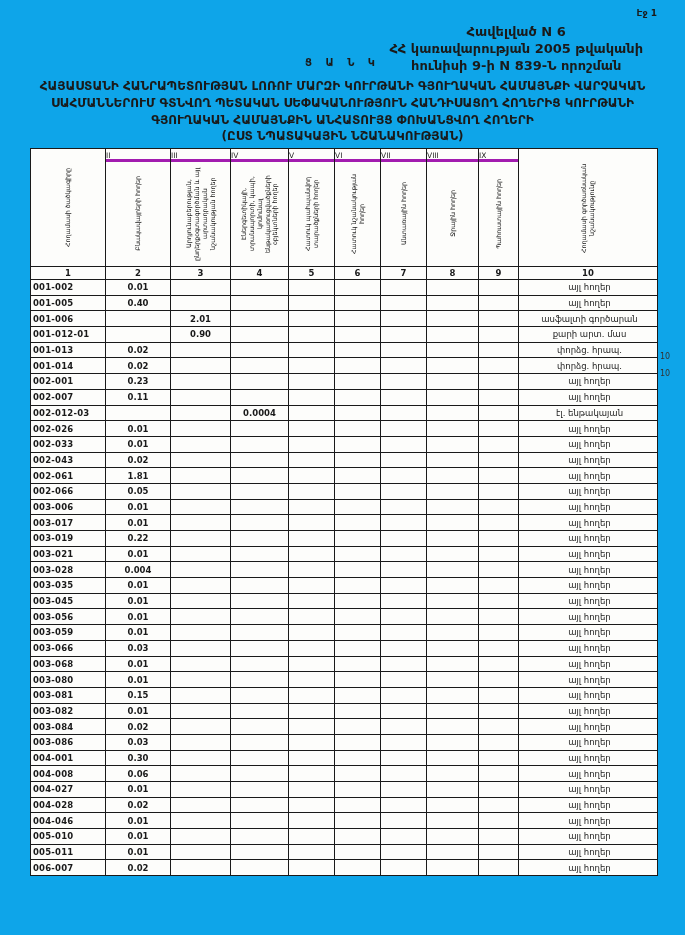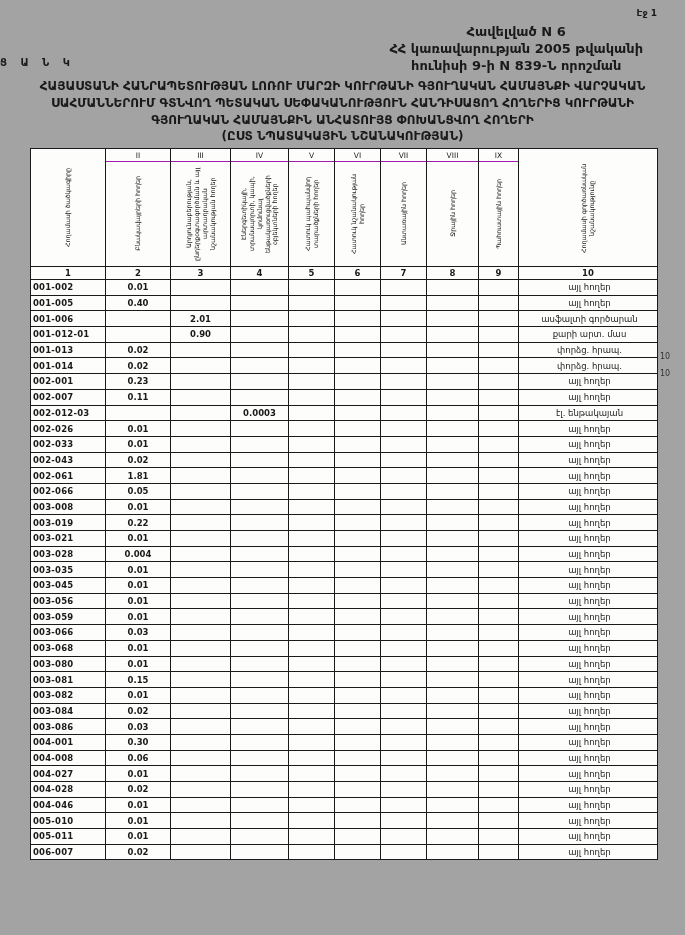--- a/index.html
+++ b/index.html
@@ -4,51 +4,51 @@
 <style>
   * { margin:0; padding:0; box-sizing:border-box; }
   html,body { background:#ffffff; }
   body {
     width:685px; height:935px;
     font-family:"DejaVu Sans", sans-serif;
     color:#1a1a1a;
   }
   .page {
     position:relative; width:685px; height:935px;
-    background:#a3a3a3; overflow:hidden;
+    background:#0ea5e9; overflow:hidden;
   }
   .page-num {
     position:absolute; top:8px; right:28px;
     font-size:9px; font-weight:bold;
   }
   .annex-block {
     position:absolute; top:24px; right:42px;
     text-align:center; font-size:13px; font-weight:bold; line-height:1.3;
   }
   .list-heading {
     position:absolute; top:57px; left:0; width:100%;
-    text-align:left; font-size:10px; font-weight:bold; letter-spacing:5px;
+    text-align:center; font-size:10px; font-weight:bold; letter-spacing:5px;
   }
   .doc-title {
     position:absolute; top:78px; left:38px; right:38px;
     text-align:center; font-size:12px; font-weight:bold; line-height:1.4;
   }
   table.land {
     position:absolute; top:148px; left:30px; width:627px;
     border-collapse:collapse; table-layout:fixed;
     background:#fdfdfb;
   }
   table.land th, table.land td {
     border:1px solid #1a1a1a; overflow:hidden;
     font-weight:normal; padding:0;
   }
   th.cat { vertical-align:top; }
   .roman {
-    height:13px; line-height:13px; text-align:center;
-    font-size:7.5px; border-bottom:1px solid #a21caf;
+    height:13px; line-height:13px; text-align:left;
+    font-size:7.5px; border-bottom:3px solid #a21caf;
   }
   .vwrap {
     height:103px; display:flex; align-items:center; justify-content:center;
   }
   .vwrap.tall { height:117px; }
   .vlabel {
     writing-mode:vertical-rl; transform:rotate(180deg);
     font-size:6.3px; line-height:1.25; max-height:98px;
     text-align:center;
   }
@@ -270,21 +270,21 @@
           <td class="val"></td>
           <td class="val"></td>
           <td class="val"></td>
           <td class="val"></td>
           <td class="note">այլ հողեր</td>
         </tr>
         <tr>
           <td class="code">002-012-03</td>
           <td class="val"></td>
           <td class="val"></td>
-          <td class="val">0.0003</td>
+          <td class="val">0.0004</td>
           <td class="val"></td>
           <td class="val"></td>
           <td class="val"></td>
           <td class="val"></td>
           <td class="val"></td>
           <td class="note">էլ. ենթակայան</td>
         </tr>
         <tr>
           <td class="code">002-026</td>
           <td class="val">0.01</td>
@@ -339,21 +339,33 @@
           <td class="val"></td>
           <td class="val"></td>
           <td class="val"></td>
           <td class="val"></td>
           <td class="val"></td>
           <td class="val"></td>
           <td class="val"></td>
           <td class="note">այլ հողեր</td>
         </tr>
         <tr>
-          <td class="code">003-008</td>
+          <td class="code">003-006</td>
+          <td class="val">0.01</td>
+          <td class="val"></td>
+          <td class="val"></td>
+          <td class="val"></td>
+          <td class="val"></td>
+          <td class="val"></td>
+          <td class="val"></td>
+          <td class="val"></td>
+          <td class="note">այլ հողեր</td>
+        </tr>
+        <tr>
+          <td class="code">003-017</td>
           <td class="val">0.01</td>
           <td class="val"></td>
           <td class="val"></td>
           <td class="val"></td>
           <td class="val"></td>
           <td class="val"></td>
           <td class="val"></td>
           <td class="val"></td>
           <td class="note">այլ հողեր</td>
         </tr>

